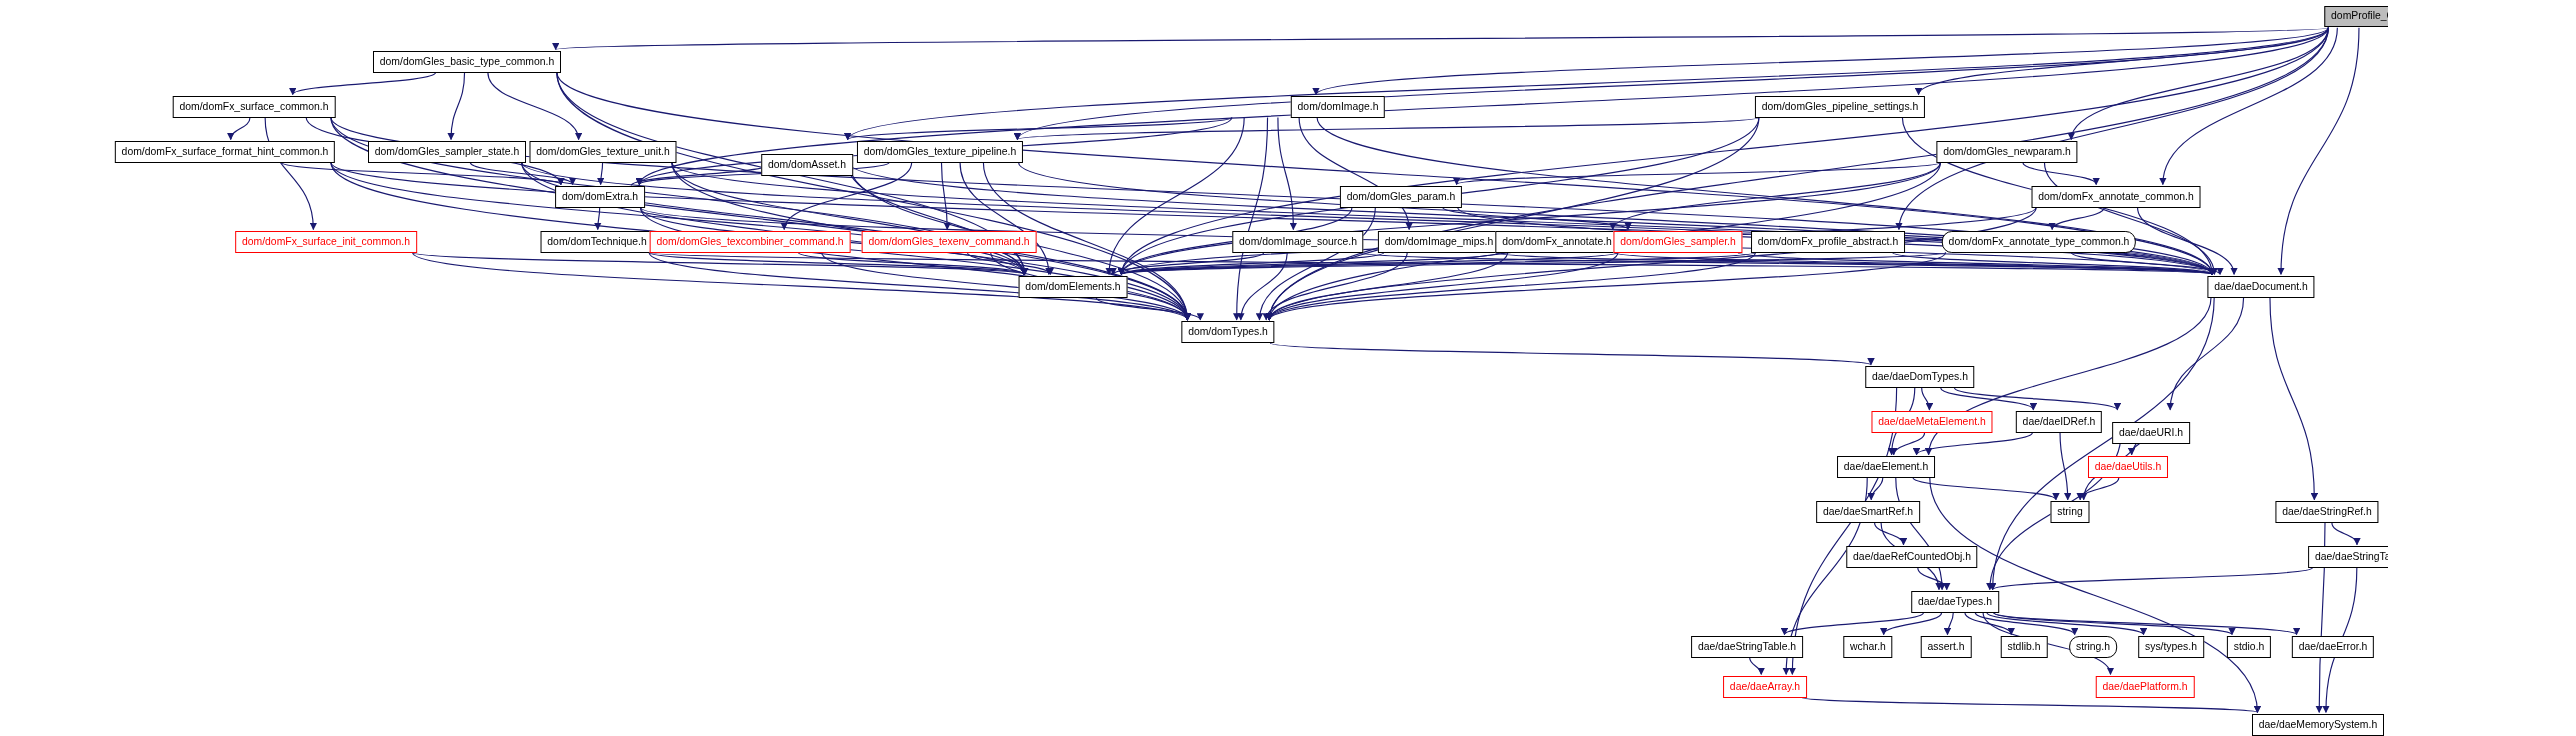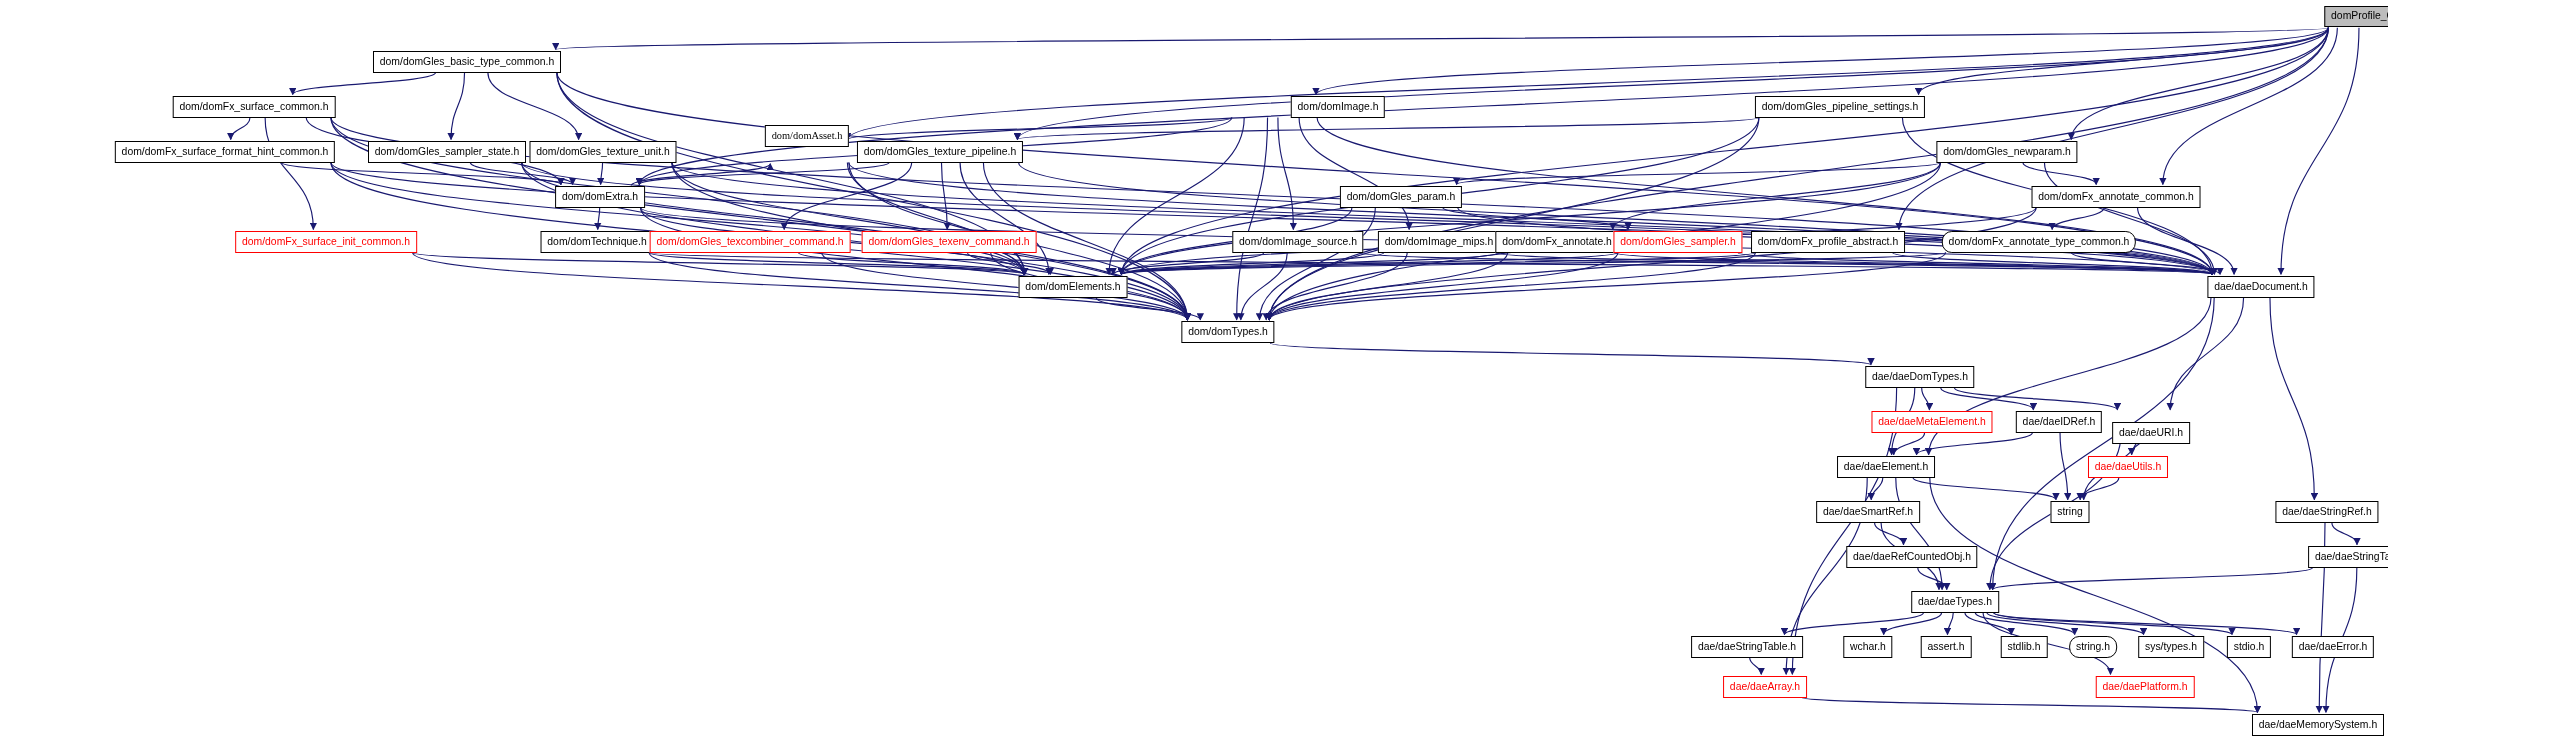--- a/index.html
+++ b/index.html
@@ -209,21 +209,21 @@
     </svg>
 
 <div class="node root" title="domProfile_GLES.h" style="left: 2377px; top: 5.8px;">domProfile_GLES.h</div>
     <div class="node normal" title="dom/domGles_basic_type_common.h" style="left: 467px; top: 51px;">dom/domGles_basic_type_common.h</div>
     <div class="node normal" title="dom/domFx_surface_common.h" style="left: 254px; top: 96px;">dom/domFx_surface_common.h</div>
     <div class="node normal" title="dom/domImage.h" style="left: 1326px; top: 96px; margin-left: 12px;">dom/domImage.h</div>
     <div class="node normal" title="dom/domGles_pipeline_settings.h" style="left: 1840px; top: 96px;">dom/domGles_pipeline_settings.h</div>
     <div class="node normal" title="dom/domFx_surface_format_hint_common.h" style="left: 225px; top: 141px;">dom/domFx_surface_format_hint_common.h</div>
     <div class="node normal" title="dom/domGles_sampler_state.h" style="left: 447px; top: 141px;">dom/domGles_sampler_state.h</div>
     <div class="node normal" title="dom/domGles_texture_unit.h" style="left: 603px; top: 141px;">dom/domGles_texture_unit.h</div>
-    <div class="node normal" title="dom/domAsset.h" style="left: 807px; top: 125px; font-family: Liberation Serif, serif;">dom/domAsset.h</div>
+    <div class="node normal" title="dom/domAsset.h" style="left: 807px; top: 154px;">dom/domAsset.h</div>
     <div class="node normal" title="dom/domGles_texture_pipeline.h" style="left: 940px; top: 141px;">dom/domGles_texture_pipeline.h</div>
     <div class="node normal" title="dom/domGles_newparam.h" style="left: 2007px; top: 141px;">dom/domGles_newparam.h</div>
     <div class="node normal" title="dom/domExtra.h" style="left: 600px; top: 186px;">dom/domExtra.h</div>
     <div class="node normal" title="dom/domGles_param.h" style="left: 1401px; top: 186px;">dom/domGles_param.h</div>
     <div class="node normal" title="dom/domFx_annotate_common.h" style="left: 2116px; top: 186px;">dom/domFx_annotate_common.h</div>
     <div class="node truncated" title="dom/domFx_surface_init_common.h" style="left: 326px; top: 231px;">dom/domFx_surface_init_common.h</div>
     <div class="node normal" title="dom/domTechnique.h" style="left: 597px; top: 231px;">dom/domTechnique.h</div>
     <div class="node truncated" title="dom/domGles_texcombiner_command.h" style="left: 750px; top: 231px;">dom/domGles_texcombiner_command.h</div>
     <div class="node truncated" title="dom/domGles_texenv_command.h" style="left: 949px; top: 231px;">dom/domGles_texenv_command.h</div>
     <div class="node normal" title="dom/domImage_source.h" style="left: 1298px; top: 231px;">dom/domImage_source.h</div>

